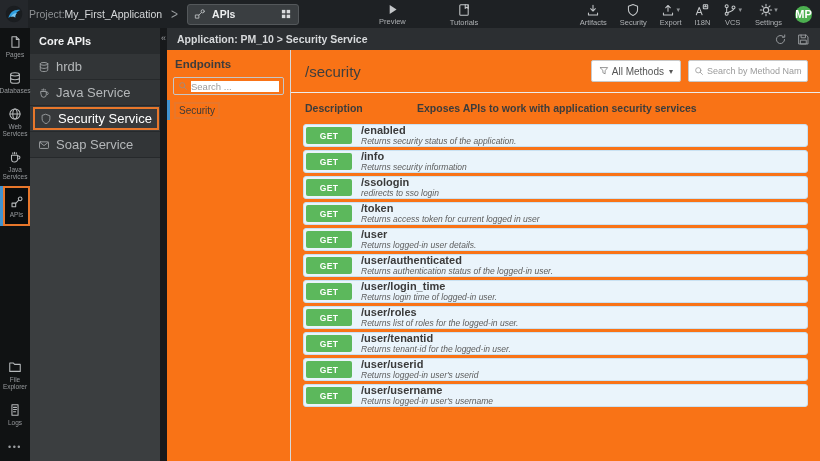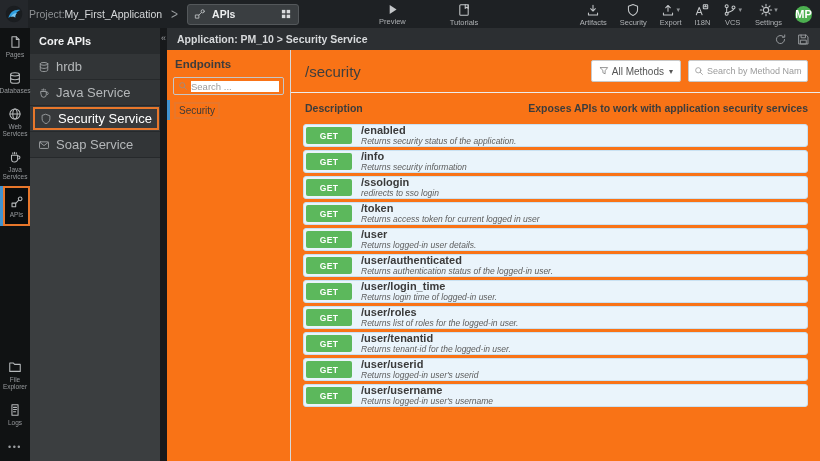--- a/index.html
+++ b/index.html
@@ -87,21 +87,21 @@
   .methods-dd{height:22px;border:1px solid #c9c9c9;border-radius:2px;display:flex;align-items:center;gap:3px;
               padding:0 7px;font-size:10px;color:#555;cursor:pointer;background:#fff}
   .methods-dd .f-ico{color:#777;display:flex}
   .dd-caret{font-size:8px;color:#555;margin-left:2px}
   .rp-search{height:22px;width:120px;border:1px solid #c9c9c9;border-radius:2px;display:flex;align-items:center;
              gap:3px;padding:0 5px;color:#909090;background:#fff}
   .rp-search input{border:none;outline:none;width:100%;font-size:9px;font-family:inherit;color:#555;padding:0;background:transparent}
 
   .descrow{display:flex;align-items:center;padding:9px 12px 5px 14px;font-size:10.5px;font-weight:bold;color:#3c3c3c}
   .d-label{width:112px;flex:0 0 auto}
-  .d-text{flex:1;text-align:right}
+  .d-text{flex:1;text-align:left}
 
   .rows{padding:5px 12px 0 12px;overflow:hidden}
   .row{height:23px;background:var(--rowbg);border:1px solid var(--rowbd);border-radius:3px;margin-bottom:3px;
        display:flex;align-items:stretch;padding:2px;cursor:pointer}
   .badge{width:46px;flex:0 0 auto;background:var(--get);border-radius:2px;color:#fff;font-size:8.5px;font-weight:bold;
          display:flex;align-items:center;justify-content:center;letter-spacing:.4px}
   .rtext{display:flex;flex-direction:column;justify-content:center;padding-left:9px;min-width:0}
   .rpath{font-size:11px;font-weight:bold;color:#3a3a3a;line-height:11px;white-space:nowrap}
   .rdesc{font-size:8.5px;font-style:italic;color:#5d5d5d;line-height:9px;margin-top:1px;white-space:nowrap}
 </style>

